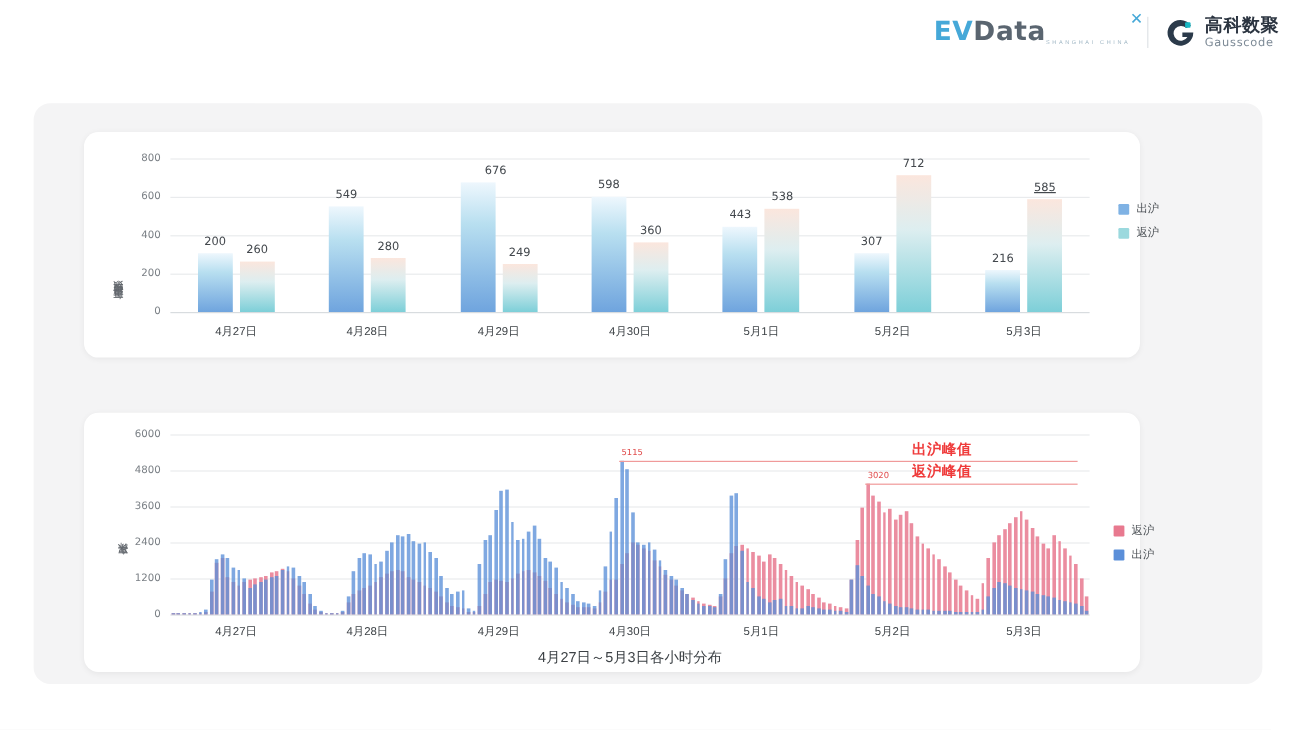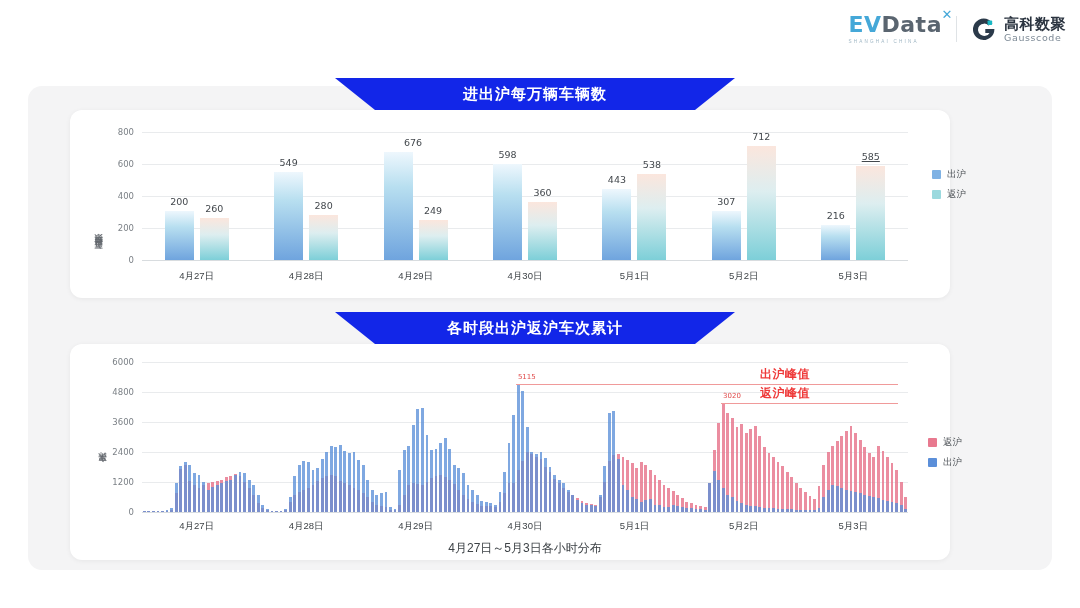--- a/index.html
+++ b/index.html
@@ -5,21 +5,21 @@
   html,body{margin:0;padding:0;}
   body{
     width:1080px;height:608px;
     background:#ffffff;
     font-family:"Liberation Sans","DejaVu Sans",sans-serif;
     overflow:hidden;position:relative;
   }
   
   .header{position:absolute;top:0;left:0;width:1080px;height:62px;}
   .logos{position:absolute;right:14px;top:14px;display:flex;align-items:center;gap:14px;}
-  .evdata{display:flex;flex-direction:column;align-items:flex-start;position:relative;}
+  .evdata{display:flex;flex-direction:row;align-items:flex-end;position:relative;}
   .evdata-word{font-size:22px;font-weight:700;letter-spacing:.5px;color:#5a6570;line-height:1;
     font-family:"DejaVu Sans",sans-serif;}
   .evdata-word .ev{color:#45a8d8;}
   .evdata-x{position:absolute;right:-11px;top:-6px;color:#45a8d8;font-size:13px;font-weight:700;}
   .evdata-sub{font-size:4.6px;letter-spacing:2.2px;color:#9fb6c4;margin-top:3px;}
   .divider-v{width:1px;height:26px;background:#dfe3e6;}
   .gauss{display:flex;align-items:center;gap:7px;}
   .gauss-mark{width:26px;height:26px;flex:0 0 26px;}
   .gauss-txt{display:flex;flex-direction:column;line-height:1;}
   .gauss-cn{font-size:15px;font-weight:700;color:#2b3440;letter-spacing:.5px;}
@@ -98,23 +98,20 @@
         <span class="gauss-en">Gausscode</span>
       </div>
     </div>
   </div>
 </div>
 
 <div class="panel"></div>
 
 <div class="section" id="sec1" style="left:70px;top:78px;width:940px;height:220px;">
   <div class="card" style="width:880px;height:188px;top:32px;left:0;"></div>
-  <div class="banner" style="left:265px;top:0;width:400px;">
-    <span>进出沪每万辆车辆数</span>
-  </div>
   <div class="plot" id="plot1" style="left:0;top:32px;width:880px;height:188px;">
       <div class="ylabel" style="left: 22px; top: 28px; height: 118px;">每万辆出行车辆数</div>
       <div class="ytick" style="top: 150px; left: 34px; width: 30px;">0</div>
       <div class="ytick" style="top: 118px; left: 34px; width: 30px;">200</div>
       <div class="gridline" style="left: 72px; top: 118px; width: 766px;"></div>
       <div class="ytick" style="top: 86px; left: 34px; width: 30px;">400</div>
       <div class="gridline" style="left: 72px; top: 86px; width: 766px;"></div>
       <div class="ytick" style="top: 54px; left: 34px; width: 30px;">600</div>
       <div class="gridline" style="left: 72px; top: 54px; width: 766px;"></div>
       <div class="ytick" style="top: 22px; left: 34px; width: 30px;">800</div>
@@ -163,23 +160,20 @@
         <div class="legend-row">
           <div class="swatch" style="background: rgb(155, 217, 222);"></div>
           <div class="legend-label">返沪</div>
         </div>
       </div>
     </div>
 </div>
 
 <div class="section" id="sec2" style="left:70px;top:312px;width:940px;height:248px;">
   <div class="card" style="width:880px;height:216px;top:32px;left:0;"></div>
-  <div class="banner" style="left:265px;top:0;width:400px;">
-    <span>各时段出沪返沪车次累计</span>
-  </div>
   <div class="plot" id="plot2" style="left:0;top:32px;width:880px;height:216px;">
       <div class="ylabel" style="left: 26px; top: 56px; height: 70px;">车次累计</div>
       <div class="ytick" style="top: 168px; left: 30px; width: 34px;">0</div>
       <div class="ytick" style="top: 138px; left: 30px; width: 34px;">1200</div>
       <div class="gridline" style="left: 72px; top: 138px; width: 766px;"></div>
       <div class="ytick" style="top: 108px; left: 30px; width: 34px;">2400</div>
       <div class="gridline" style="left: 72px; top: 108px; width: 766px;"></div>
       <div class="ytick" style="top: 78px; left: 30px; width: 34px;">3600</div>
       <div class="gridline" style="left: 72px; top: 78px; width: 766px;"></div>
       <div class="ytick" style="top: 48px; left: 30px; width: 34px;">4800</div>

